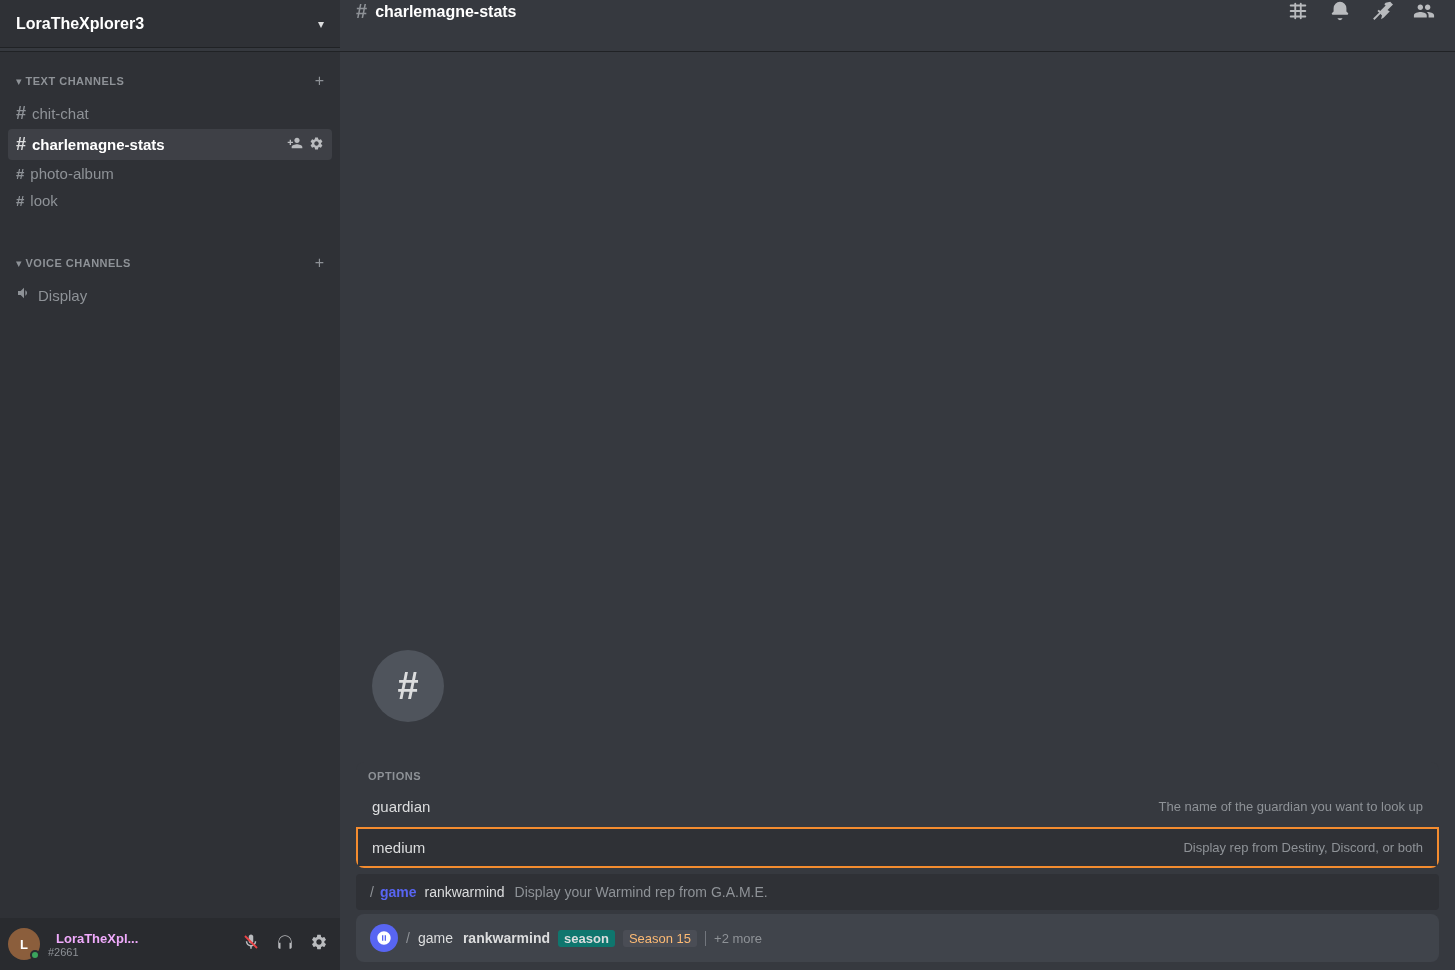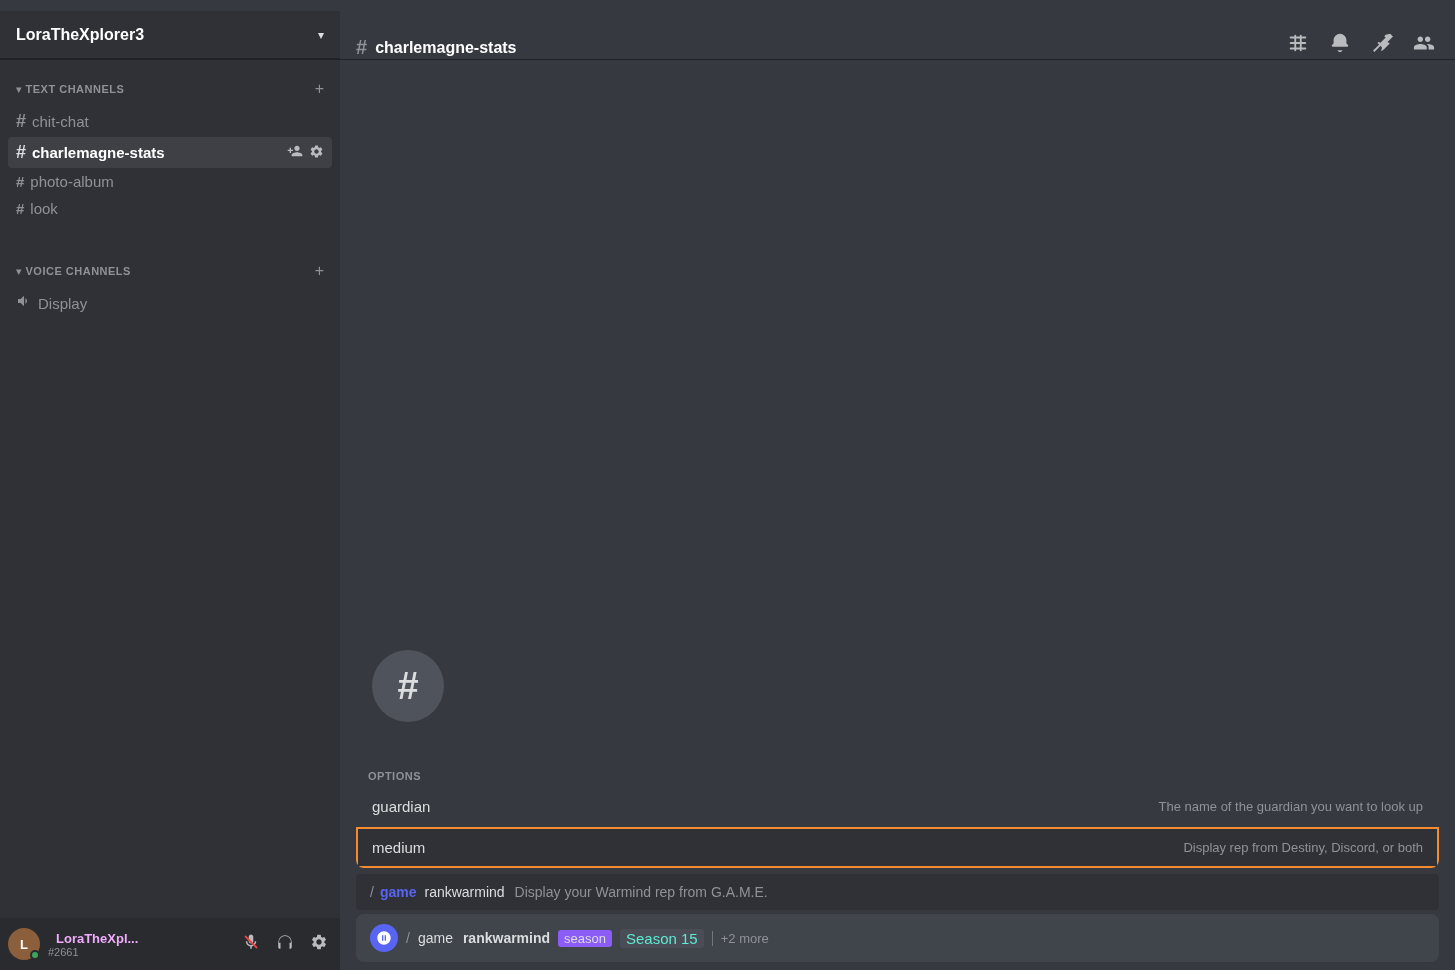--- a/index.html
+++ b/index.html
@@ -10,23 +10,23 @@
       width: 1455px;
       height: 970px;
       overflow: hidden;
       display: flex;
       flex-direction: column;
     }
 
     
     .top-bar {
       display: flex;
-      align-items: flex-end;
+      align-items: flex-start;
       background: #36393f;
-      height: 60px;
+      height: 52px;
       border-bottom: 1px solid #202225;
       flex-shrink: 0;
     }
     .server-header {
       width: 340px;
       height: 48px;
       background: #2f3136;
       display: flex;
       align-items: center;
       justify-content: space-between;
@@ -346,33 +346,33 @@
       align-items: center;
       justify-content: center;
       font-size: 14px;
       color: #fff;
       flex-shrink: 0;
     }
     .cmd-full {
       color: #8e9297;
     }
     .cmd-tag {
-      background: #8b5cf6;
+      background: #0f766e;
       color: #dcddde;
       border-radius: 3px;
       padding: 1px 6px;
       font-size: 13px;
-      font-weight: 400;
+      font-weight: 700;
     }
     .cmd-tag-value {
       background: #4a4d55;
-      color: #5eead4;
+      color: #fdba74;
       border-radius: 3px;
       padding: 1px 6px;
-      font-size: 15px;
+      font-size: 13px;
     }
     .cmd-more {
       color: #8e9297;
       font-size: 13px;
       border-left: 1px solid #72767d;
       padding-left: 8px;
     }
   </style>
 </head>
 <body>

